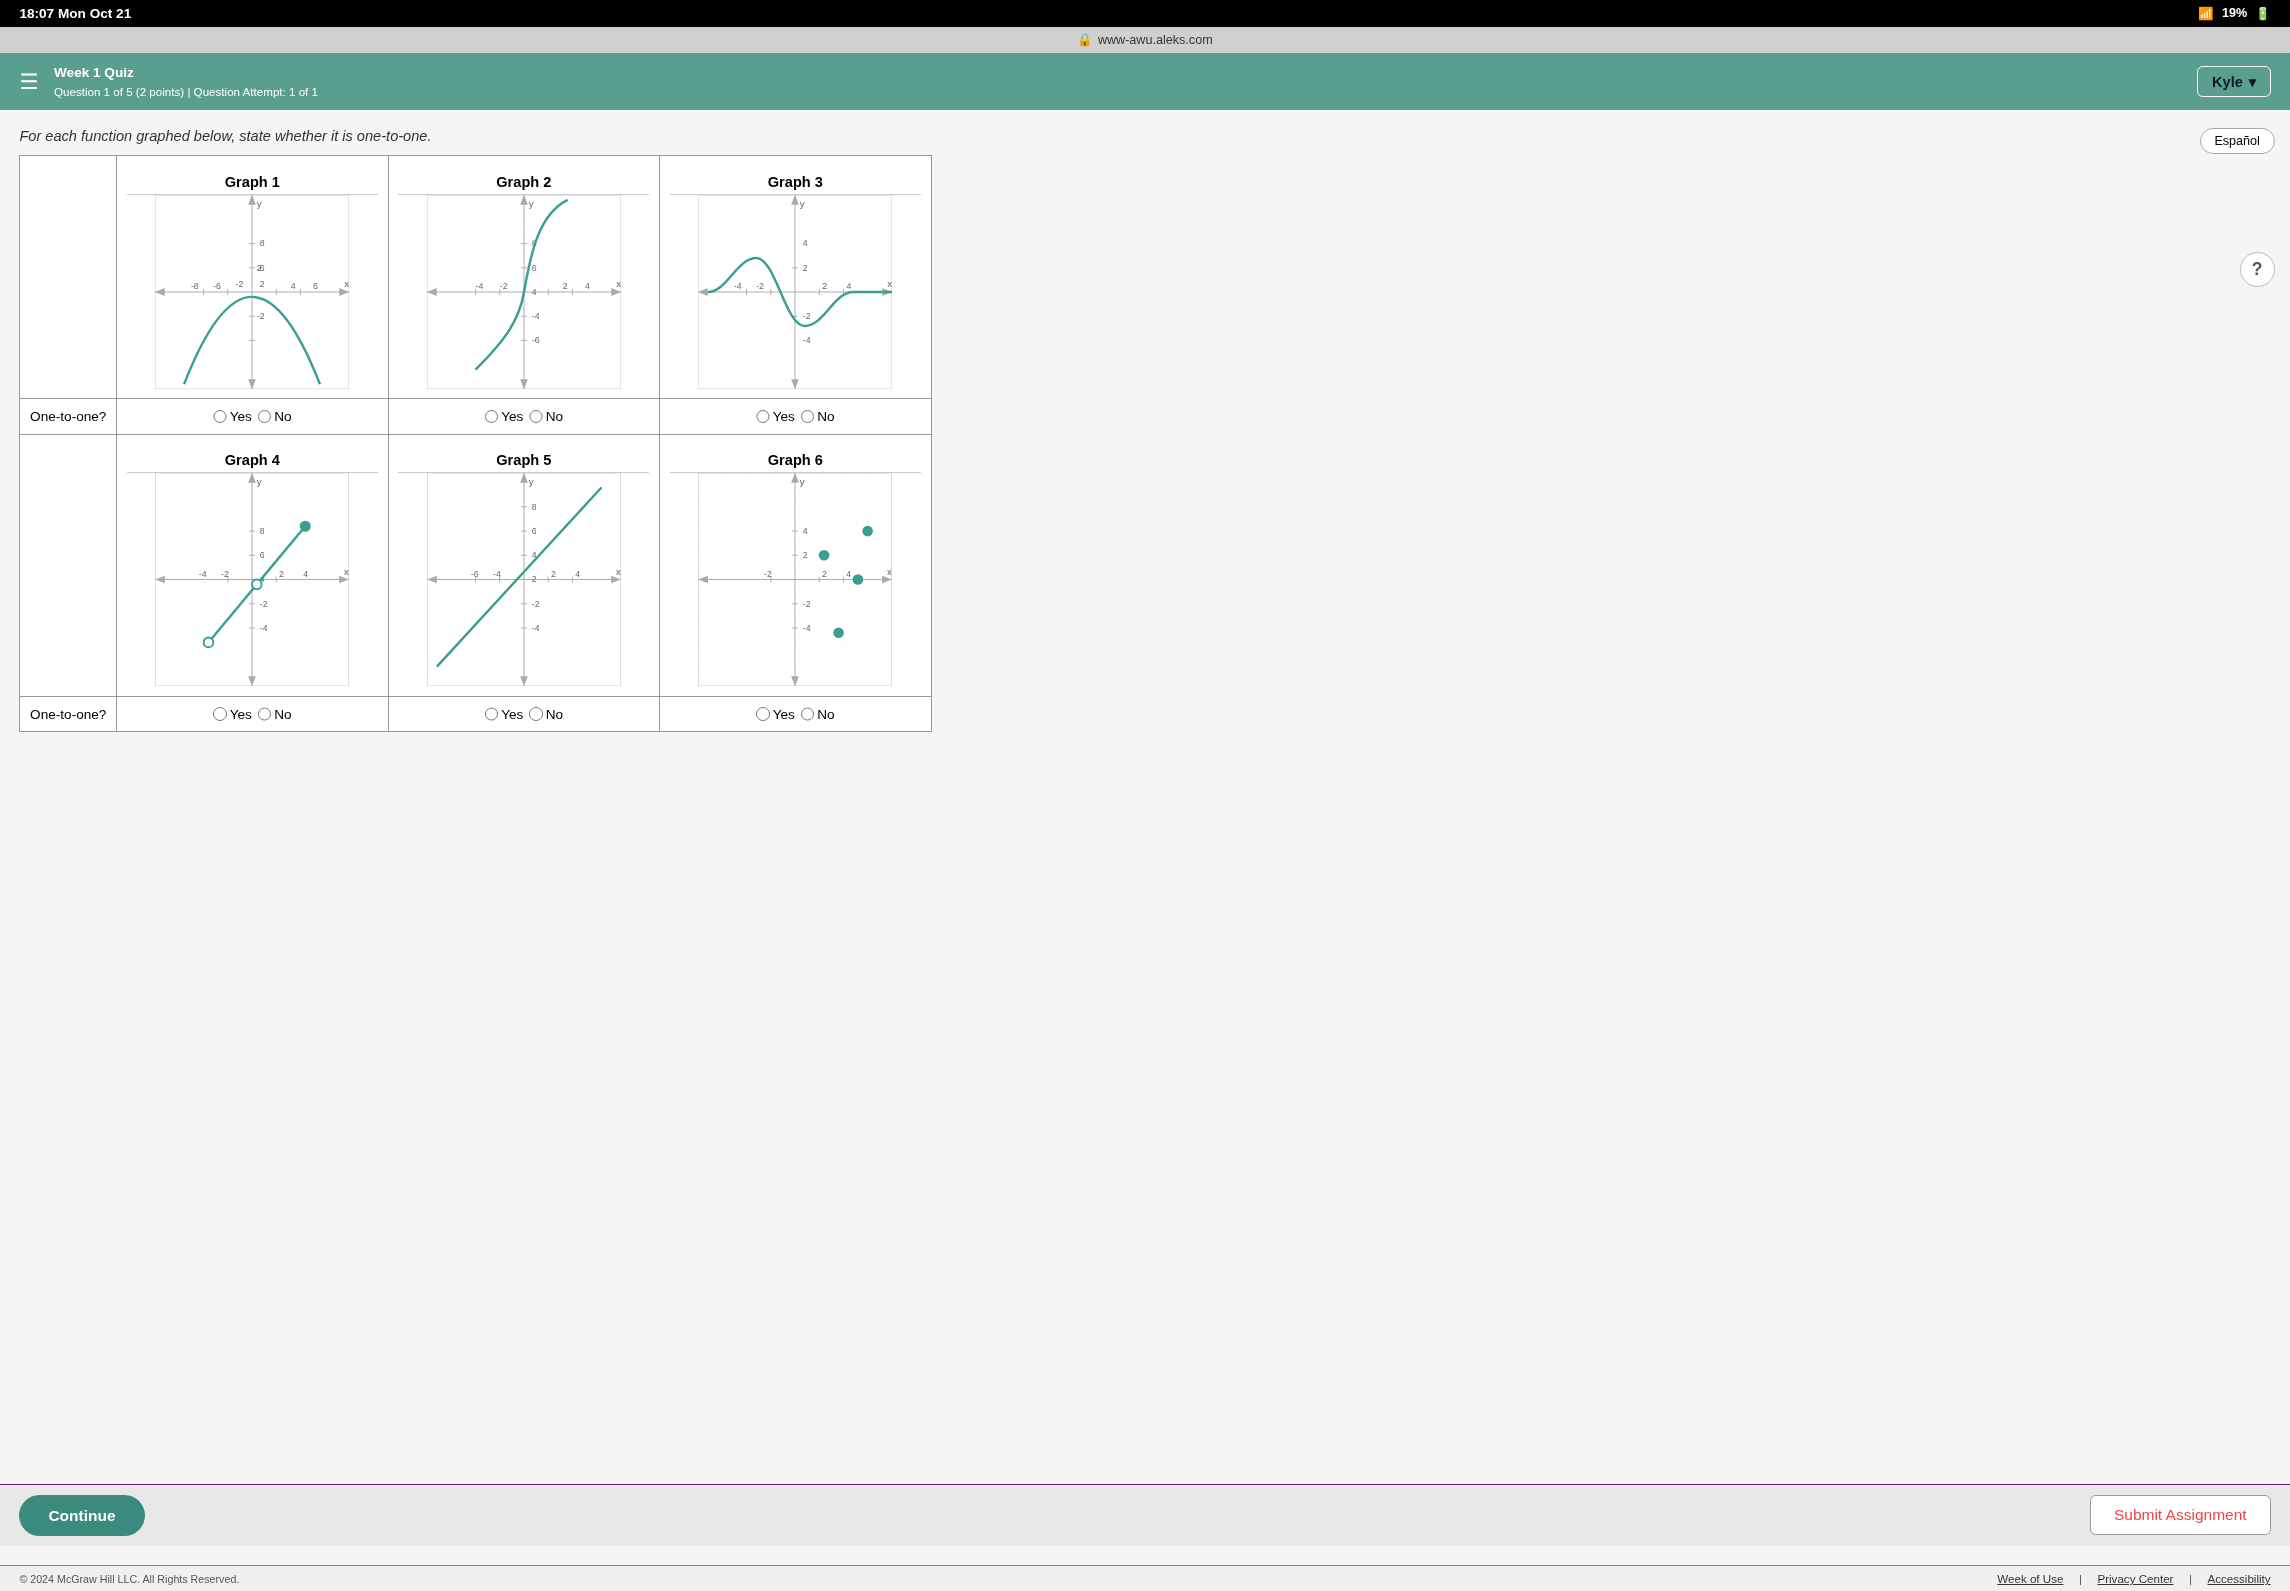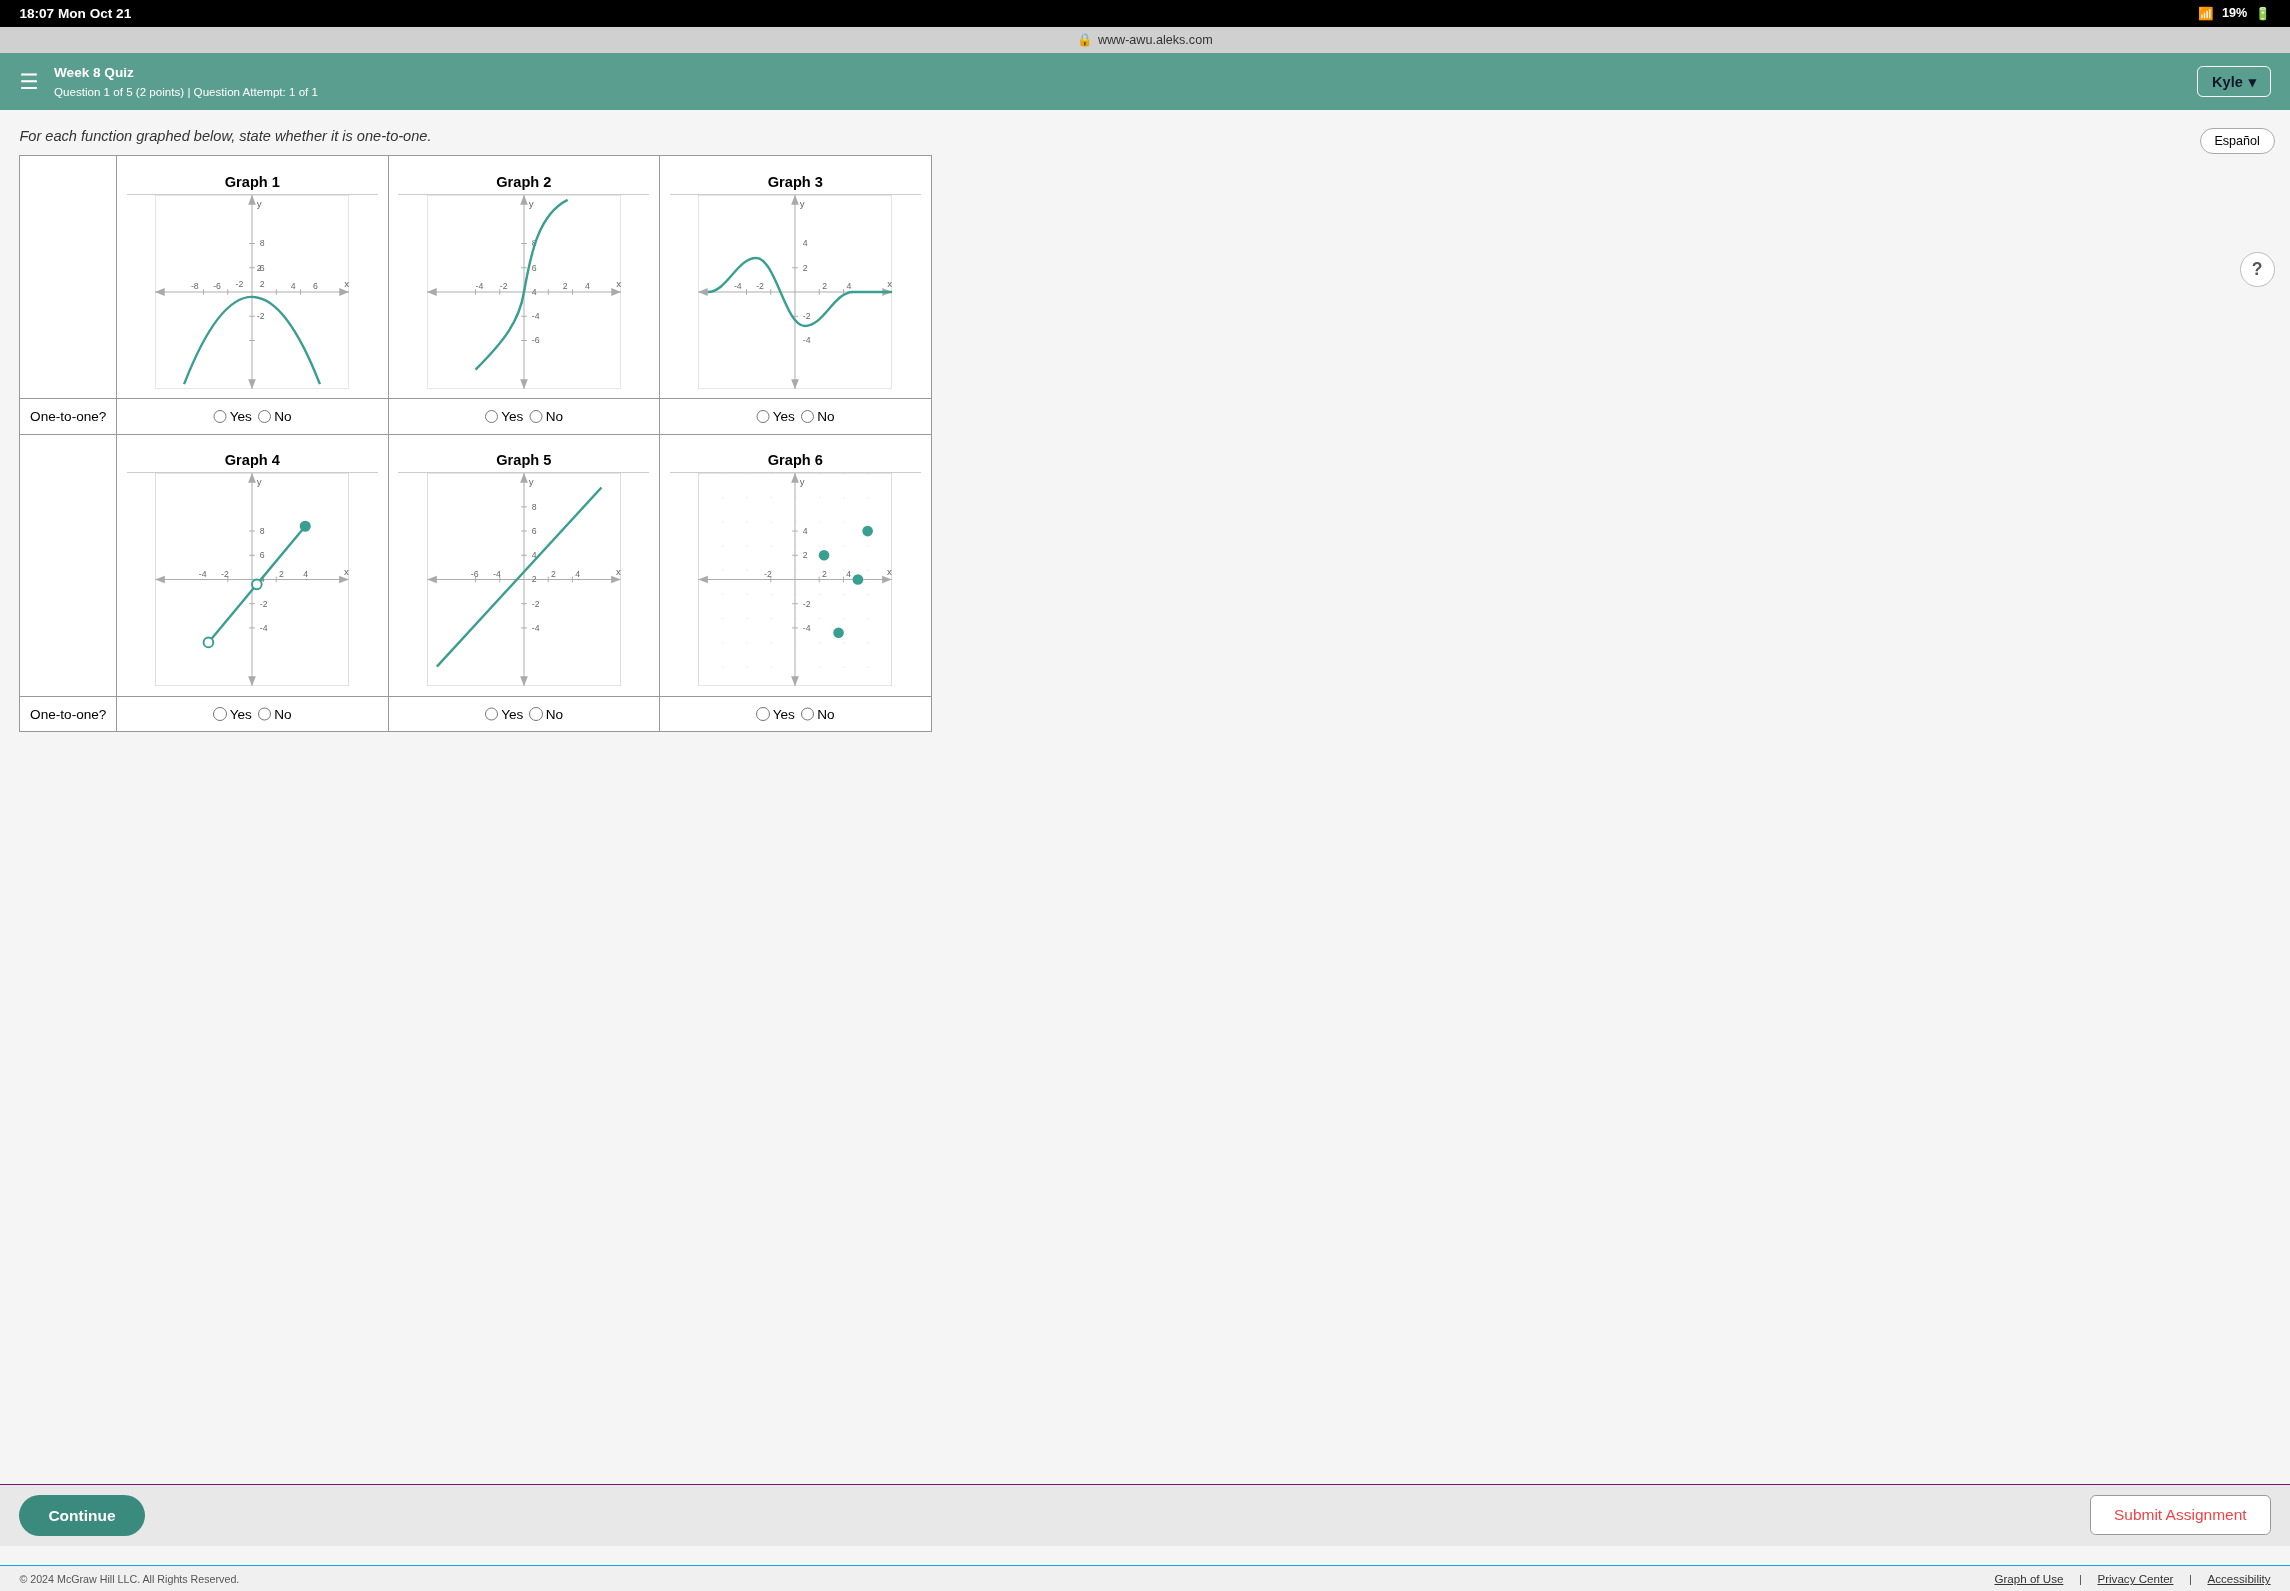--- a/index.html
+++ b/index.html
@@ -205,21 +205,21 @@
 
 <div class="url-bar">
   <span>🔒</span>
   <span>www-awu.aleks.com</span>
 </div>
 
 <div class="header">
   <div class="header-left">
     <span class="hamburger">☰</span>
     <div class="header-title">
-      <div class="quiz-name">Week 8 Quiz</div>
+      <div class="quiz-name">Week 1 Quiz</div>
       <div class="quiz-meta">Question 1 of 5 (2 points)  |  Question Attempt: 1 of 1</div>
     </div>
   </div>
   <button class="kyle-btn">
     <span>Kyle</span>
     <span>▾</span>
   </button>
 </div>
 
 <button class="espanol-btn">Español</button>
@@ -540,19 +540,19 @@
     </table>
 </div>
 
 <div class="footer-bar">
   <button class="continue-btn">Continue</button>
   <button class="submit-btn">Submit Assignment</button>
 </div>
 
 <div class="copyright-bar">
   <span class="copy-left">© 2024 McGraw Hill LLC. All Rights Reserved.</span>
-  <a>Graph of Use</a>
+  <a>Week of Use</a>
   <span>|</span>
   <a>Privacy Center</a>
   <span>|</span>
   <a>Accessibility</a>
 </div>
 
 
 </body></html>

